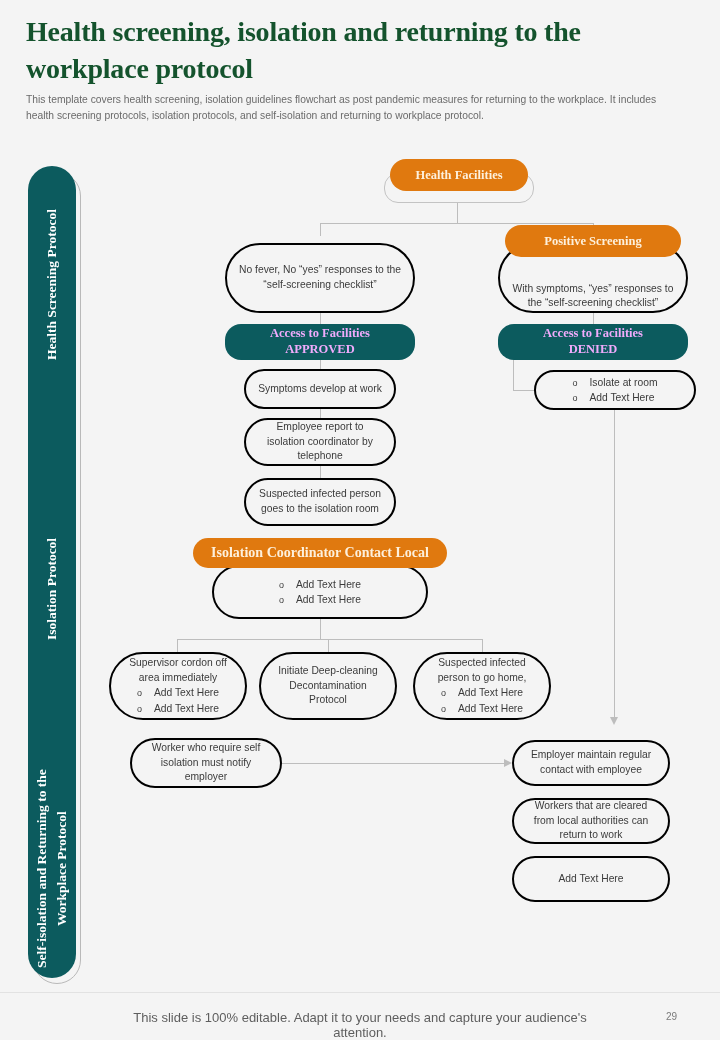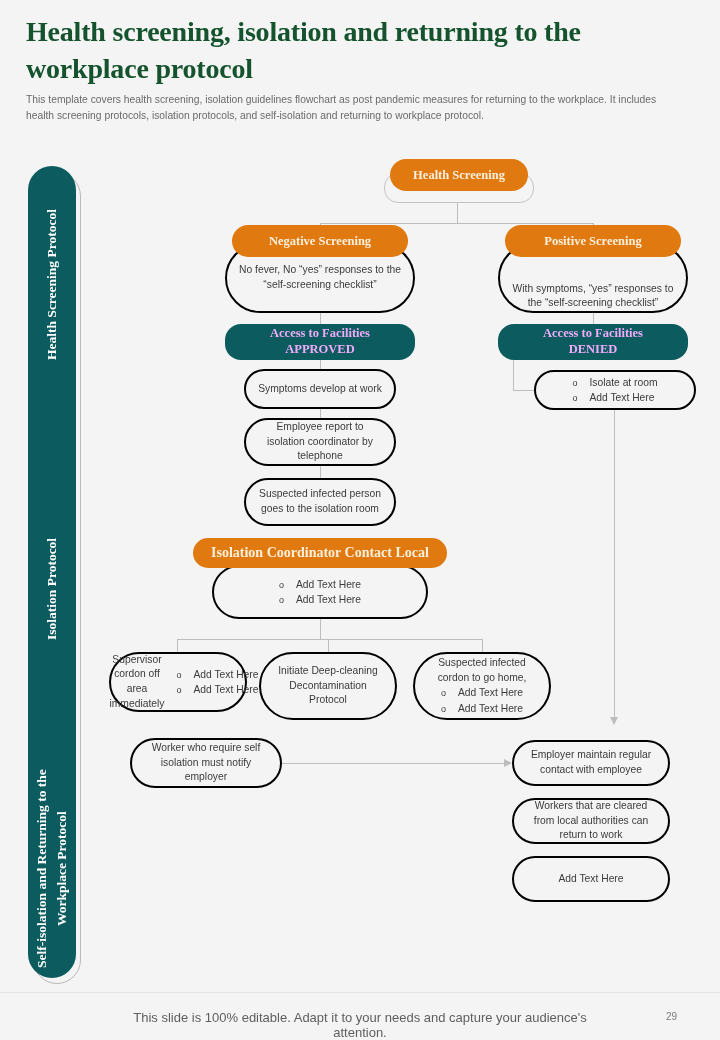--- a/index.html
+++ b/index.html
@@ -141,28 +141,25 @@
     <div class="side-label" id="side-2">Self-isolation and Returning to the Workplace Protocol</div>
   </div>
 
   <div class="hdr-frame" style="left:384px; top:173px; width:150px; height:30px;"></div>
   <div class="ln lv" style="left:457px; top:203px; height:21px;"></div>
   <div class="ln lh" style="left:320px; top:223px; width:274px;"></div>
   <div class="ln lv" style="left:320px; top:223px; height:13px;"></div>
   <div class="ln lv" style="left:593px; top:223px; height:13px;"></div>
 
   <div class="node pill-orange" style="left:390px; top:159px; width:138px; height:32px;">
-    <span>Health Screening</span>
+    <span>Health Facilities</span>
   </div>
 
   <div class="node bubble" style="left:225px; top:243px; width:190px; height:70px;">
     <div class="bubble-inner">No fever, No “yes” responses to the “self-screening  checklist”</div>
-  </div>
-  <div class="node pill-orange" style="left:232px; top:225px; width:176px; height:32px;">
-    <span>Negative Screening</span>
   </div>
   <div class="ln lv" style="left:320px; top:309px; height:15px;"></div>
 
   <div class="node pill-teal" style="left:225px; top:324px; width:190px; height:36px; flex-direction:column;">
     <span>Access to Facilities</span>
     <span>APPROVED</span>
   </div>
 
   <div class="ln lv" style="left:320px; top:360px; height:165px;"></div>
 
@@ -211,34 +208,34 @@
   <div class="node pill-orange" style="left:193px; top:538px; width:254px; height:30px; font-size:14px;">
     <span>Isolation Coordinator Contact Local</span>
   </div>
 
   <div class="ln lv" style="left:320px; top:619px; height:20px;"></div>
   <div class="ln lh" style="left:177px; top:639px; width:305px;"></div>
   <div class="ln lv" style="left:177px; top:639px; height:13px;"></div>
   <div class="ln lv" style="left:328px; top:639px; height:13px;"></div>
   <div class="ln lv" style="left:482px; top:639px; height:13px;"></div>
 
-  <div class="node bubble" style="left:109px; top:652px; width:138px; height:60px; flex-direction:row; align-items:center;">
+  <div class="node bubble" style="left:109px; top:652px; width:138px; height:68px; flex-direction:column; align-items:center;">
     <div class="bubble-inner">Supervisor cordon off area immediately</div>
     <div class="bullets">
       <div class="b">Add Text Here</div>
       <div class="b">Add Text Here</div>
     </div>
   </div>
 
   <div class="node bubble" style="left:259px; top:652px; width:138px; height:68px;">
     <div class="bubble-inner">Initiate Deep-cleaning Decontamination Protocol</div>
   </div>
 
   <div class="node bubble" style="left:413px; top:652px; width:138px; height:68px; flex-direction:column; align-items:center;">
-    <div class="bubble-inner">Suspected infected cordon to go home,</div>
+    <div class="bubble-inner">Suspected infected person to go home,</div>
     <div class="bullets">
       <div class="b">Add Text Here</div>
       <div class="b">Add Text Here</div>
     </div>
   </div>
 
   <div class="node bubble" style="left:130px; top:738px; width:152px; height:50px;">
     <div class="bubble-inner">Worker who require self isolation must notify employer</div>
   </div>
   <div class="ln lh" style="left:282px; top:763px; width:222px;"></div>

